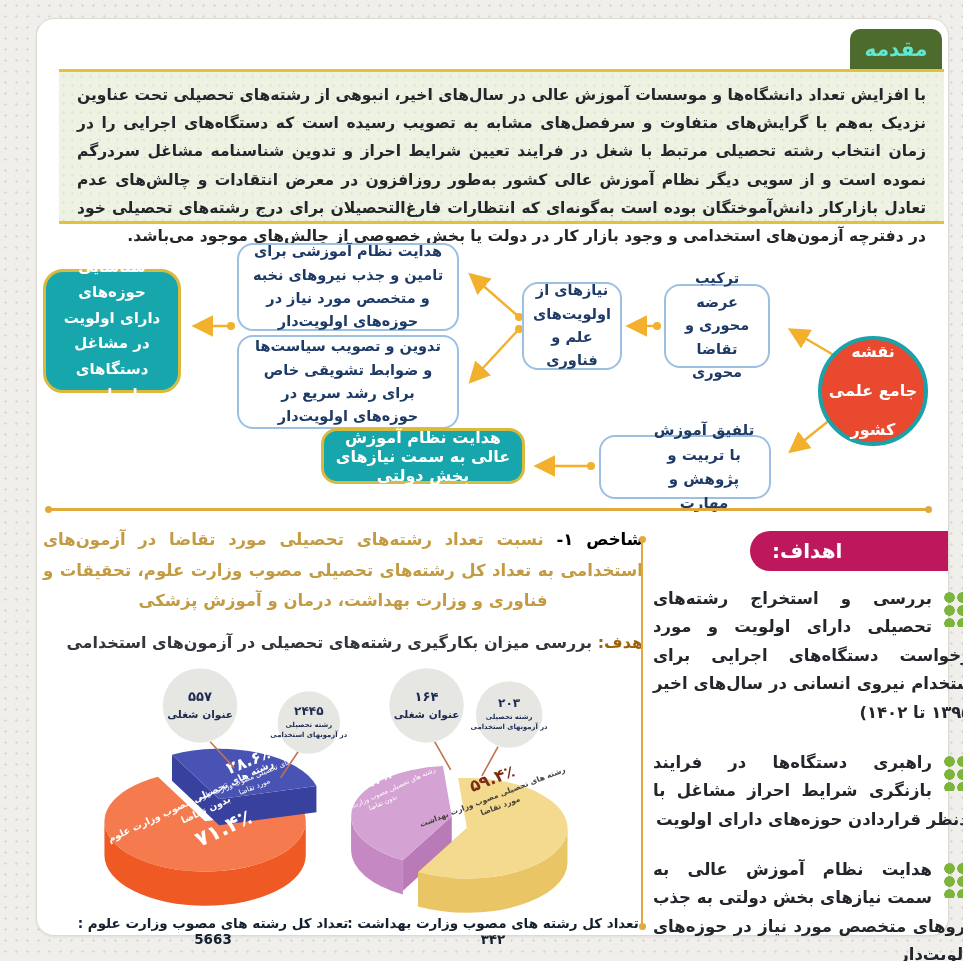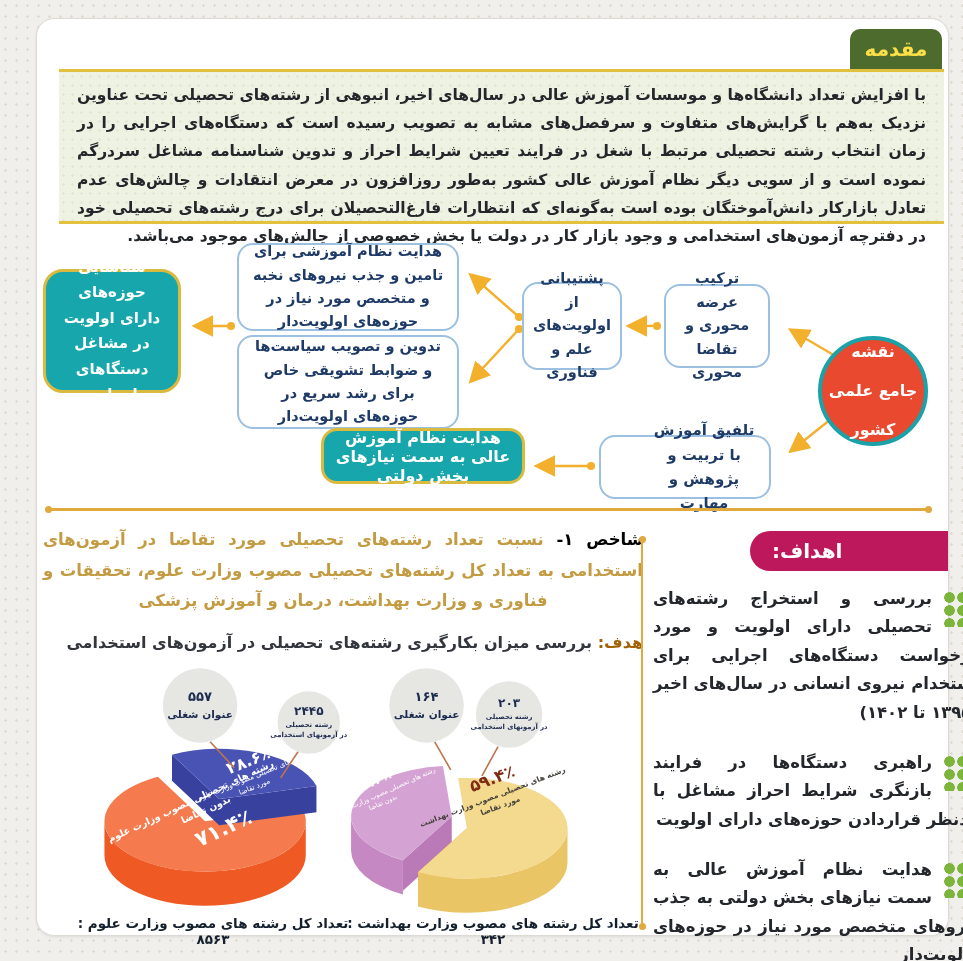--- a/index.html
+++ b/index.html
@@ -13,21 +13,21 @@
   }
   .stage{position:relative;width:963px;height:961px;}
   .card{
     position:absolute;left:36px;top:18px;width:911px;height:916px;
     background:#ffffff;border:1px solid #dcdad2;border-radius:18px;
     box-shadow:0 1px 3px rgba(0,0,0,.08);
   }
   .abs{position:absolute;box-sizing:border-box;}
   
   .intro-tab{right:6px;top:10px;width:92px;height:40px;background:#4d6b2d;
-    border-radius:10px 10px 0 0;color:#fde047;font-weight:700;font-size:20px;
+    border-radius:10px 10px 0 0;color:#5eead4;font-weight:700;font-size:20px;
     display:flex;align-items:center;justify-content:center;}
   .goldline{left:22px;right:4px;top:50px;height:3px;background:#e2c23d;}
   .intro-box{
     left:22px;right:4px;top:53px;height:152px;background:#edf2e2;
     background-image:radial-gradient(#e0e7d0 1px, transparent 1.1px);background-size:9px 9px;
     border-bottom:3px solid #e2c23d;padding:9px 18px 0 18px;
     direction:rtl;text-align:justify;color:#23262a;font-weight:700;font-size:15.5px;line-height:1.82;
   }
   
   .flow-arrows{left:0;top:210px;width:912px;height:290px;}
@@ -116,21 +116,21 @@
     <div class="abs fbox" style="left:200px;top:224px;width:222px;height:88px;">
       <span>هدایت نظام آموزشی برای تامین و جذب نیروهای نخبه و متخصص مورد نیاز در حوزه‌های اولویت‌دار</span>
     </div>
     <div class="abs tealbox" style="left:6px;top:250px;width:138px;height:124px;font-size:15px;line-height:1.7;">
       <span>شناسایی حوزه‌های دارای اولویت در مشاغل دستگاهای اجرایی</span>
     </div>
     <div class="abs fbox" style="left:200px;top:316px;width:222px;height:94px;">
       <span>تدوین و تصویب سیاست‌ها و ضوابط تشویقی خاص برای رشد سریع در حوزه‌های اولویت‌دار</span>
     </div>
     <div class="abs fbox" style="left:485px;top:263px;width:100px;height:88px;">
-      <span>پشتیبانی از اولویت‌های علم و فناوری</span>
+      <span>نیازهای از اولویت‌های علم و فناوری</span>
     </div>
     <div class="abs fbox" style="left:627px;top:265px;width:106px;height:84px;">
       <span>ترکیب عرضه محوری و تقاضا محوری</span>
     </div>
     <div class="abs circlenode">
       <span>نقشه</span>
       <span>جامع علمی</span>
       <span>کشور</span>
     </div>
     <div class="abs fbox" style="left:562px;top:416px;width:172px;height:64px;font-size:15px;padding-left:48px;">
@@ -207,21 +207,21 @@
         </g>
         <circle cx="467" cy="49" r="33" fill="#e6e6e3"></circle>
         <g fill="#1d2b50" text-anchor="middle" style="direction:rtl;">
           <text x="467" y="42" font-size="12" font-weight="bold">۲۰۳</text>
           <text x="467" y="53" font-size="6.8" font-weight="bold">رشته تحصیلی</text>
           <text x="467" y="63" font-size="6.8" font-weight="bold">در آزمونهای استخدامی</text>
         </g>
       </g>
     </svg>
 
-    <div class="abs caption cap1">تعداد کل رشته های مصوب وزارت علوم : ۸۵۶۳</div>
+    <div class="abs caption cap1">تعداد کل رشته های مصوب وزارت علوم : 5663</div>
     <div class="abs caption cap2">تعداد کل رشته های مصوب وزارت بهداشت : ۳۴۲</div>
 
     <div class="abs vdivider"></div>
     <div class="abs goals-header">
       <span>اهداف:</span>
     </div>
     <div class="abs goals">
       <div class="goal-item">
         <span class="dotgrid"></span>
         <span>بررسی و استخراج رشته‌های تحصیلی دارای اولویت و مورد درخواست دستگاه‌های اجرایی برای استخدام نیروی انسانی در سال‌های اخیر (۱۳۹۵ تا ۱۴۰۲)</span>

